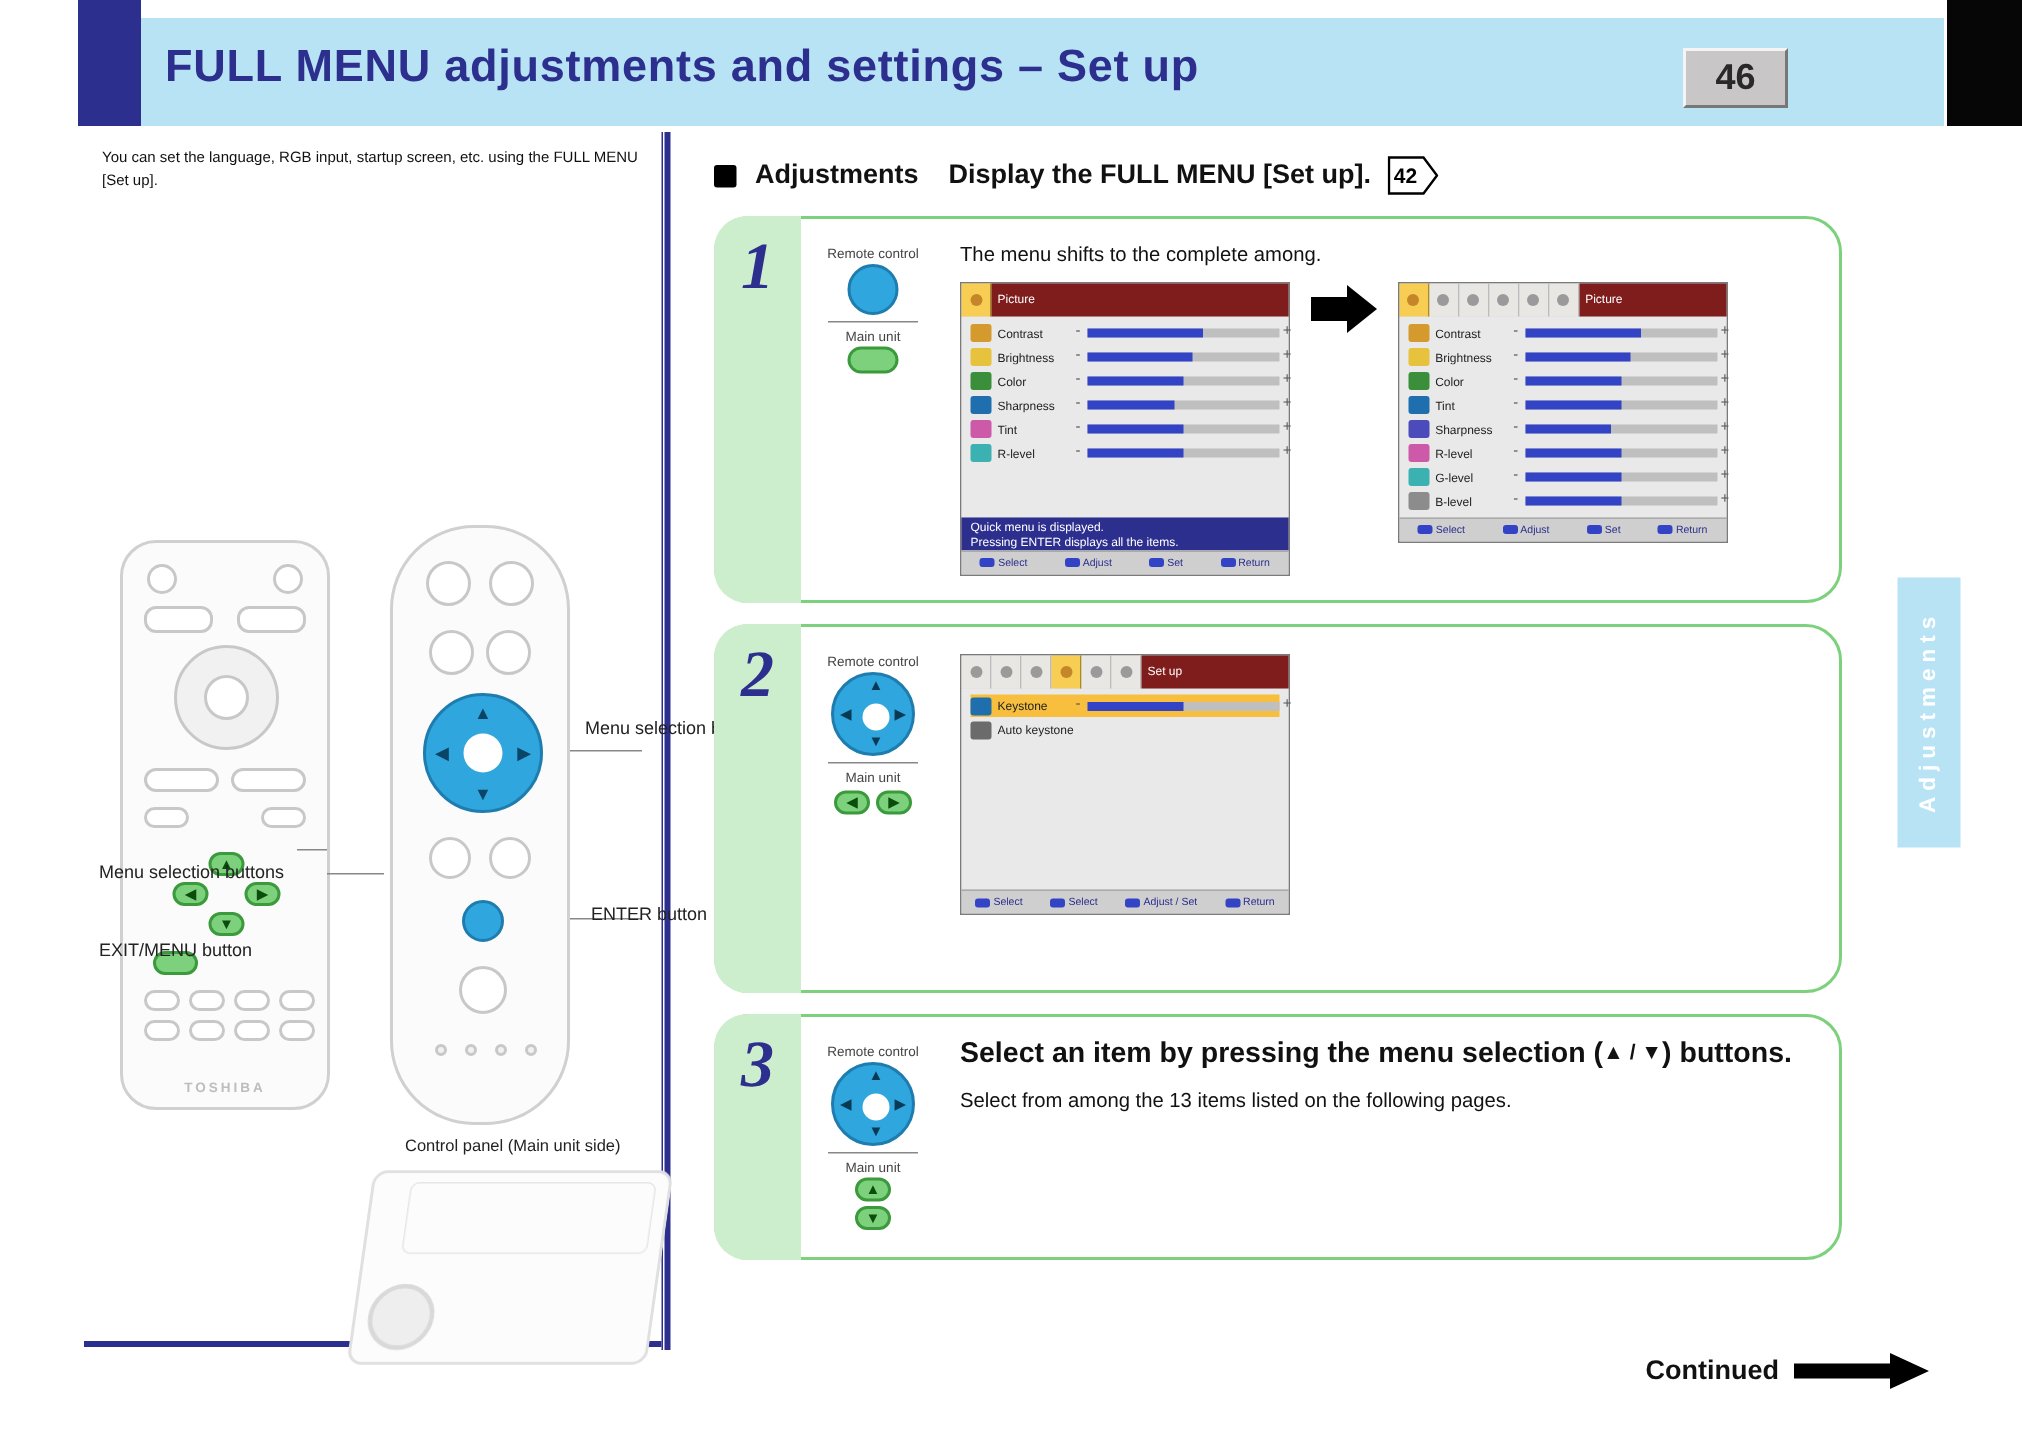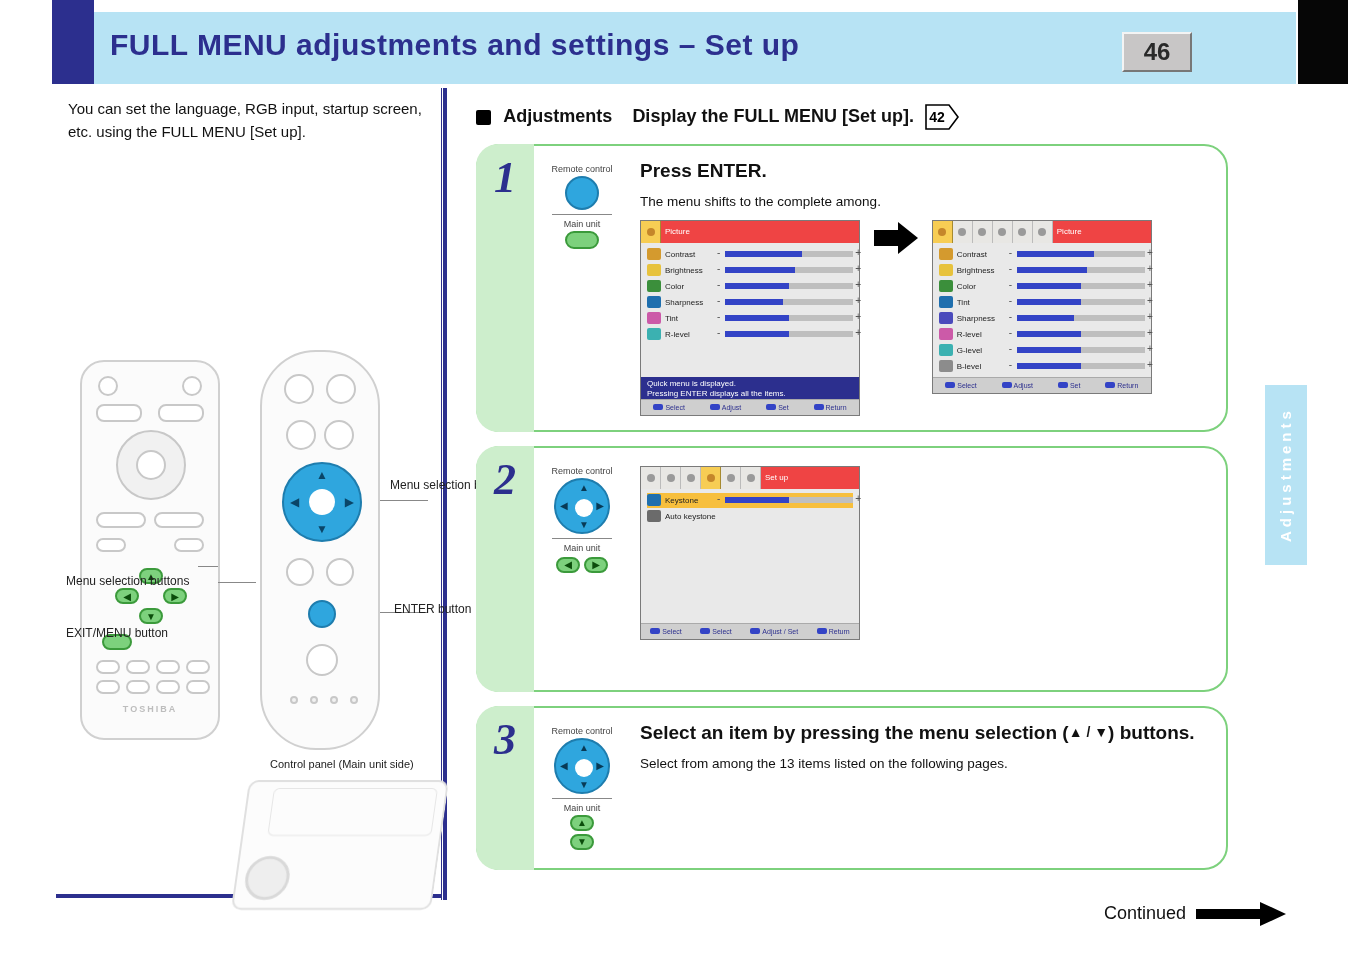--- a/index.html
+++ b/index.html
@@ -33,21 +33,21 @@
   .right-tab { position:absolute; right:41px; top:385px; width:42px; height:180px; background:#b7e3f4; }
   .right-tab span { writing-mode: vertical-rl; transform: rotate(180deg); font-size:15px; color:#fff; display:block; width:100%; height:100%; text-align:center; line-height:42px; letter-spacing:4px; font-weight:bold;}
   .top-right-black { position:absolute; right:0; top:0; width:50px; height:84px; background:#060606;}
 
   
   .divider { position:absolute; left:441px; top:88px; width:6px; bottom:54px; border-left:3px double #2c2f8e; border-right:3px double #2c2f8e; background:transparent;}
   .divider-inner { width:2px; height:100%; background:#2c2f8e; margin:0 auto;}
 
   
   .left-col { position:absolute; left:68px; top:98px; width:360px; }
-  .left-col p { font-size:15px; line-height:1.5; margin-bottom:10px; color:#111; }
+  .left-col p { font-size:10px; line-height:1.5; margin-bottom:10px; color:#111; }
 
   
   .sketch-zone { position:absolute; left:80px; top:350px; width:330px; height:560px; }
   .remote {
     position:absolute; left:0; top:10px; width:140px; height:380px;
     border:2px solid #d0d0d0; border-radius:24px;
     background:#fbfbfb;
   }
   .panel {
     position:absolute; left:180px; top:0; width:120px; height:400px;
@@ -63,21 +63,21 @@
     display:flex; align-items:center; justify-content:center;
   }
   .dpad .center { width:26px; height:26px; background:#fff; border-radius:50%; }
   .dpad .arrow { position:absolute; font-size:12px; color:#0a4568; }
   .dpad .arrow.u{top:4px;} .dpad .arrow.d{bottom:4px;} .dpad .arrow.l{left:6px;} .dpad .arrow.r{right:6px;}
   .enter-btn { position:absolute; width:28px; height:28px; border-radius:50%; background:#2fa6de; border:2px solid #1e7dae;}
   .g-oval { position:absolute; width:24px; height:16px; border-radius:10px; background:#7dd17d; border:2px solid #3b9a3b; display:flex; align-items:center; justify-content:center; font-size:10px; color:#0b4d0b;}
 
   .callout-line { position:absolute; background:#888; height:1px; }
   .callout-label { position:absolute; font-size:12px; color:#222; white-space:nowrap; }
-  .brand { position:absolute; bottom:24px; left:0; right:0; text-align:center; font-size:9px; letter-spacing:2px; color:#bdbdbd; font-weight:bold;}
+  .brand { position:absolute; bottom:8px; left:0; right:0; text-align:center; font-size:9px; letter-spacing:2px; color:#bdbdbd; font-weight:bold;}
 
   .projector {
     position:absolute; left:160px; top:430px; width:200px; height:130px;
     border:2px solid #e0e0e0; border-radius:10px;
     background:#fcfcfc;
     transform: skewX(-8deg) rotateX(3deg);
   }
   .projector .lens { position:absolute; left:8px; bottom:8px; width:44px; height:44px; border-radius:50%; border:3px solid #d9d9d9; background:#eee;}
   .projector .topface { position:absolute; left:24px; top:6px; right:8px; height:48px; border:1px solid #e6e6e6; border-radius:6px; }
 
@@ -119,40 +119,40 @@
   .g-btn-row .g-oval { position:static; }
 
   .step-content { margin-left:72px; }
 
   
   .mock { display:inline-block; width:220px; border:1px solid #7a7a7a; background:#d7d6d6; vertical-align:top;}
   .mock .tabbar { height:22px; display:flex; }
   .mock .tab { width:20px; height:22px; background:#f7cd54; border-right:1px solid #a68a2f; display:flex; align-items:center; justify-content:center;}
   .mock .tab.inactive{ background:#e8e7e4; border-right:1px solid #bbb;}
   .mock .tab svg{width:12px;height:12px;}
-  .mock .tabfill{ flex:1; background:#ef4444;}
+  .mock .tabfill{ flex:1; background:#7f1d1d;}
   .mock .body { background:#e9e9e9; padding:4px 6px 2px 6px; }
   .mock .row { display:flex; align-items:center; height:15px; margin-bottom:1px; }
   .mock .row.hl { background:#f7bf3d; }
   .mock .ic { width:14px; height:12px; margin-right:4px; border-radius:2px;}
   .mock .lbl { flex:0 0 60px; font-size:8px; color:#222; white-space:nowrap; overflow:hidden;}
   .mock .bar { flex:1; height:6px; background:#bfbfbf; position:relative;}
   .mock .bar .fill{ position:absolute; left:0; top:0; bottom:0; background:#3343c6;}
   .mock .bar .minus{position:absolute;left:-8px;top:-4px;font-size:10px;color:#555;}
   .mock .bar .plus{position:absolute;right:-8px;top:-4px;font-size:10px;color:#555;}
   .mock .status { height:22px; background:#2c2f8e; color:#fff; font-size:8px; padding:2px 6px; line-height:10px; }
   .mock .foot { height:16px; background:#cfcfcf; border-top:1px solid #aaa; display:flex; justify-content:space-around; align-items:center; font-size:7px; color:#2c2f8e;}
   .mock .foot span{ display:flex; align-items:center; gap:2px;}
   .mock .foot .k{ display:inline-block; width:10px; height:6px; background:#3343c6; border-radius:2px;}
 
   .big-arrow { display:inline-block; vertical-align:middle; margin:0 10px; }
   .big-arrow svg{ width:44px; height:36px; }
 
   
-  .continued { position:absolute; right:162px; bottom:30px; font-size:18px; font-weight:normal; }
+  .continued { position:absolute; right:162px; bottom:30px; font-size:18px; font-weight:bold; }
   .continued-arrow { position:absolute; right:62px; bottom:24px; }
   .continued-arrow svg{ width:90px; height:26px; }
 
   
   .bottom-rule { position:absolute; left:56px; bottom:56px; width:385px; height:4px; border-top:2px solid #2c2f8e; border-bottom:2px solid #2c2f8e;}
 </style>
 </head>
 <body>
 
 <div class="header-cyan-band"></div>
@@ -270,21 +270,20 @@
     <div class="icon-col">
       <div class="small-label">Remote control</div>
       <div class="icon-enter"></div>
       <hr>
       <div class="small-label">Main unit</div>
       <div style="margin:0 auto;">
           <div class="g-oval" style="position:static;width:34px;height:18px;margin:0 auto;"></div>
         </div>
     </div>
     <div class="step-content">
-      <div class="step-title">Press ENTER.</div>
       <div class="step-body">
           <p>The menu shifts to the complete among.</p>
         </div>
 
       <div style="margin-top:8px; white-space:nowrap;">
         <div class="mock" id="mock-quick"><div class="tabbar">
               <div class="tab ">
                 <svg viewBox="0 0 12 12">
                   <circle cx="6" cy="6" r="4" fill="#c5862a"></circle>
                 </svg>

